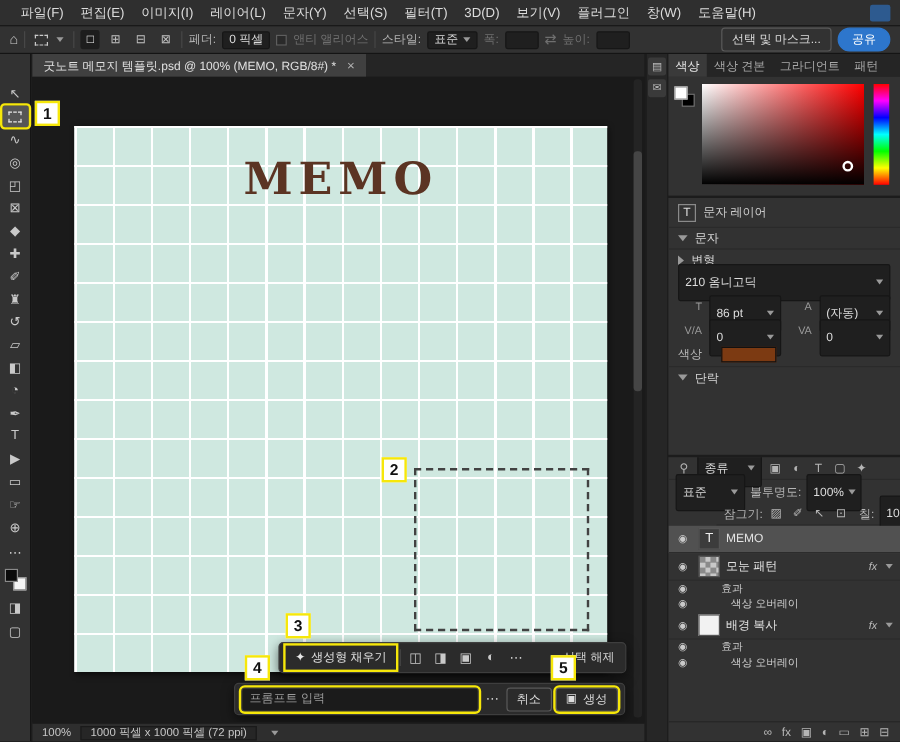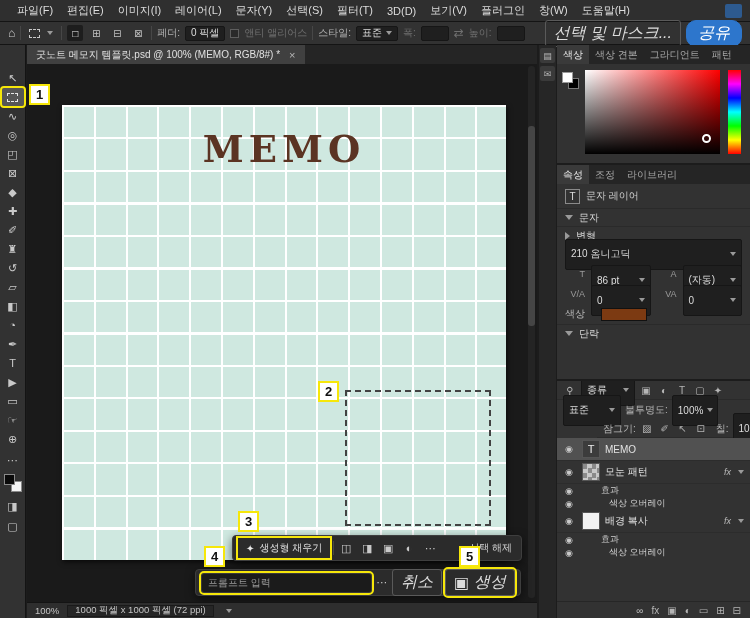--- a/index.html
+++ b/index.html
@@ -34,21 +34,21 @@
   .mode-btn { width:16px; height:16px; display:flex; align-items:center; justify-content:center;
     color:#c0c0c0; font-size:10px; border-radius:2px; }
   .mode-btn.active { background:#1d1d1d; color:#eee; }
   .preset { display:flex; align-items:center; gap:3px; padding:2px 3px; }
   .dash-box { width:11px; height:9px; border:1px dashed #c9c9c9; display:inline-block; }
   .caret { width:0; height:0; border-left:3px solid transparent; border-right:3px solid transparent;
     border-top:4px solid #9a9a9a; display:inline-block; margin-left:4px; }
   .cb { width:9px; height:9px; border:1px solid #5e5e5e; background:#2a2a2a; display:inline-block; }
   .flex-sp { flex:1; }
   .btn { border:1px solid #5a5a5a; border-radius:3px; padding:2px 8px; color:#ddd; background:transparent;
-    font-size:16px; font-family:inherit; white-space:nowrap; display:inline-flex; align-items:center; gap:4px;font-style:italic; }
+    font-size:10px; font-family:inherit; white-space:nowrap; display:inline-flex; align-items:center; gap:4px; }
   .btn.blue { background:#2d76cc; border-color:#2d76cc; color:#fff; border-radius:10px; padding:2px 11px; }
 
   
   .leftbar { position:absolute; left:0; top:45px; width:26px; bottom:0; background:#323232;
     border-right:1px solid #141414; display:flex; flex-direction:column; align-items:center; padding-top:24px; }
   .tools { display:flex; flex-direction:column; align-items:center; gap:1px; }
   .tool { width:22px; height:18px; display:flex; align-items:center; justify-content:center;
     color:#c9c9c9; font-size:11px; border-radius:2px; flex:none; }
   .tool.active { background:#565656; color:#fff; }
   .tool .dash { width:11px; height:9px; border:1px dashed #e8e8e8; display:inline-block; }
@@ -391,26 +391,20 @@
         <span class="msw-fg"></span>
       </div>
       <div class="satval">
         <span class="sv-cursor"></span>
       </div>
       <div class="huebar"></div>
     </div>
   </div>
 
   <div class="panel prop-panel">
-    <div class="panel-tabs">
-
-    <span class="ptab active">속성</span>
-        <span class="ptab">조정</span>
-        <span class="ptab">라이브러리</span>
-      </div>
     <div class="prow head">
       <span class="type-badge">T</span>
       <span>문자 레이어</span>
     </div>
     <div class="prow sect">
       <span class="tri-d"></span>
       <span>문자</span>
     </div>
     <div class="prow sect">
       <span class="tri-r"></span>

